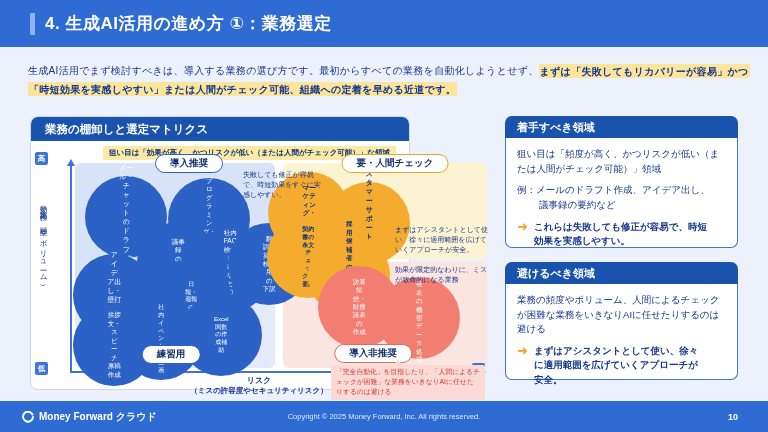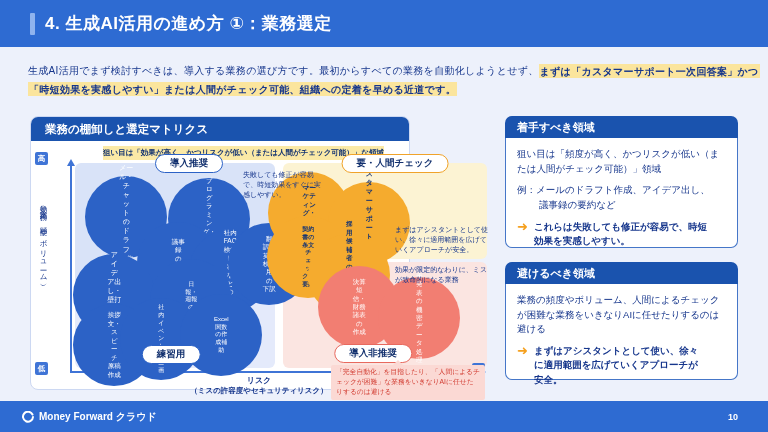--- a/index.html
+++ b/index.html
@@ -18,21 +18,21 @@
            line-height:1.85; letter-spacing:.3px; color:#16368c; }
   .intro .ln { white-space:nowrap; }
   .hl { background:#fbe59d; font-weight:bold; padding:1.5px 1px; }
   
   .mcard { position:absolute; left:30px; top:116px; width:380px; height:274px; background:#fff;
            border:1px solid #ccd8f2; border-radius:8px; }
   .mtitle { height:24px; background:#1a53ae; border-radius:7px 7px 0 0; color:#fff;
             font-size:11.5px; font-weight:bold; display:flex; align-items:center; padding-left:14px; }
   .mbody { position:relative; width:458px; height:248px; }
   .tnote { position:absolute; left:72px; top:5px; background:#fbe9a6; color:#123271;
-           font-size:7.5px; font-weight:bold; padding:2px 0; white-space:nowrap; }
+           font-size:7.5px; font-weight:bold; padding:2px 6px; white-space:nowrap; }
   .axis-box { position:absolute; width:13px; height:13px; background:#3f74d6; color:#fff;
               font-size:7.5px; font-weight:bold; display:flex; align-items:center; justify-content:center; border-radius:2px; }
   .yline { position:absolute; left:39px; top:20px; width:2px; height:212px; background:#3f74d6; }
   .yline::before { content:""; position:absolute; top:-6px; left:-3px; border:4px solid transparent; border-bottom:7px solid #3f74d6; }
   .xline { position:absolute; left:39px; top:230px; width:414px; height:2px; background:#3f74d6; }
   .xline::after { content:""; position:absolute; right:-6px; top:-3px; border:4px solid transparent; border-left:7px solid #3f74d6; }
   .ylabel { position:absolute; left:7px; top:58px; writing-mode:vertical-rl; font-size:7.5px;
             color:#16368c; letter-spacing:2px; }
   .xlabel { position:absolute; left:130px; top:235px; width:196px; text-align:center;
             font-size:7.5px; color:#16368c; line-height:1.3;font-weight:bold; }
@@ -77,21 +77,21 @@
 </style>
 </head>
 <body>
 
 <div class="hdr">
   <div class="hdr-accent"></div>
   <div class="hdr-title">4. 生成AI活用の進め方 ①：業務選定</div>
 </div>
 
 <div class="intro">
-  <div class="ln"><span>生成AI活用でまず検討すべきは、導入する業務の選び方です。最初からすべての業務を自動化しようとせず、</span><span class="hl">まずは「カスタマーサポート一次回答案」かつ</span></div>
+  <div class="ln"><span>生成AI活用でまず検討すべきは、導入する業務の選び方です。最初からすべての業務を自動化しようとせず、</span><span class="hl">まずは「失敗してもリカバリーが容易」かつ</span></div>
   <div class="ln"><span class="hl">「時短効果を実感しやすい」または人間がチェック可能、組織への定着を早める近道です。</span></div>
 </div>
 
 <div class="mcard">
   <div class="mtitle">業務の棚卸しと選定マトリクス</div>
   <div class="mbody">
     <div class="tnote">狙い目は「効果が高く、かつリスクが低い（または人間がチェック可能）」な領域</div>
 
     <div class="quad q-tl"></div>
     <div class="quad q-bl"></div>
@@ -161,14 +161,15 @@
   </div>
 </div>
 
 <div class="ftr">
   <div class="logo">
     <svg width="12" height="12" viewBox="0 0 24 24">
         <path d="M21 7 A10 10 0 1 0 22 12" fill="none" stroke="#ffffff" stroke-width="4" stroke-linecap="round"></path>
       </svg>
     <span>Money Forward クラウド</span>
   </div>
+  <div class="copy">Copyright © 2025 Money Forward, Inc. All rights reserved.</div>
   <div class="page">10</div>
 </div>
 
 </body></html>

